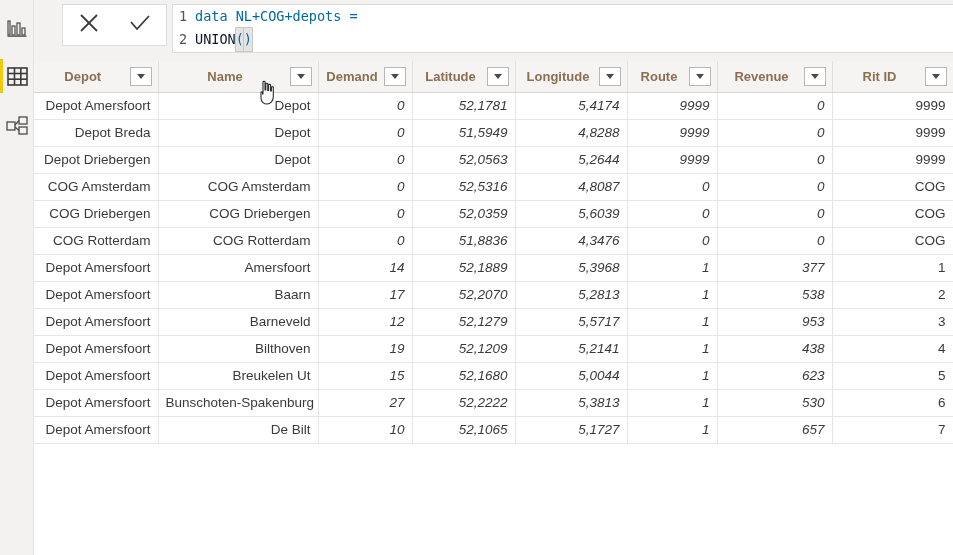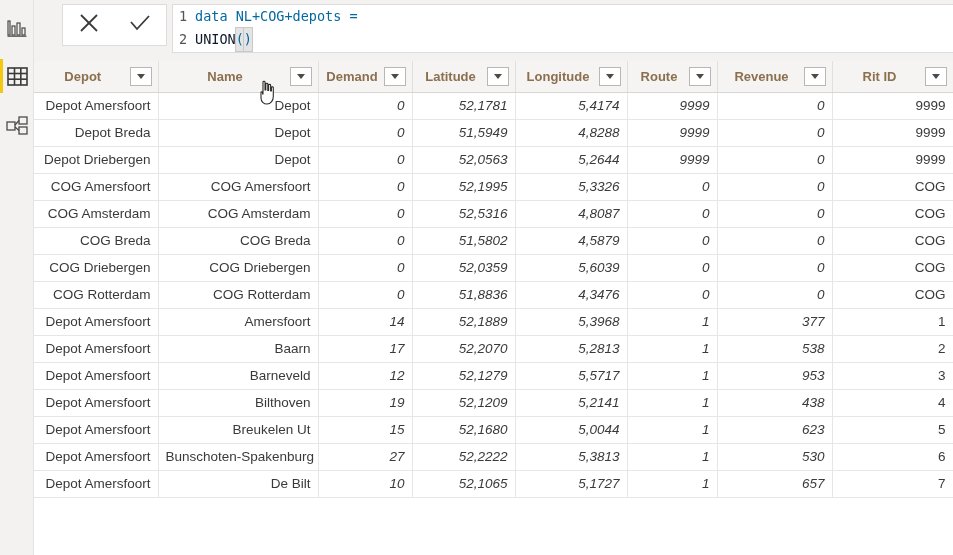--- a/index.html
+++ b/index.html
@@ -381,45 +381,25 @@
             <td class="txt">Depot Driebergen</td>
             <td class="txt">Depot</td>
             <td class="num">0</td>
             <td class="num">52,0563</td>
             <td class="num">5,2644</td>
             <td class="num">9999</td>
             <td class="num">0</td>
             <td class="txt">9999</td>
           </tr>
           <tr>
-            <td class="txt">COG Amersfoort</td>
-            <td class="txt">COG Amersfoort</td>
-            <td class="num">0</td>
-            <td class="num">52,1995</td>
-            <td class="num">5,3326</td>
-            <td class="num">0</td>
-            <td class="num">0</td>
-            <td class="txt">COG</td>
-          </tr>
-          <tr>
             <td class="txt">COG Amsterdam</td>
             <td class="txt">COG Amsterdam</td>
             <td class="num">0</td>
             <td class="num">52,5316</td>
             <td class="num">4,8087</td>
-            <td class="num">0</td>
-            <td class="num">0</td>
-            <td class="txt">COG</td>
-          </tr>
-          <tr>
-            <td class="txt">COG Breda</td>
-            <td class="txt">COG Breda</td>
-            <td class="num">0</td>
-            <td class="num">51,5802</td>
-            <td class="num">4,5879</td>
             <td class="num">0</td>
             <td class="num">0</td>
             <td class="txt">COG</td>
           </tr>
           <tr>
             <td class="txt">COG Driebergen</td>
             <td class="txt">COG Driebergen</td>
             <td class="num">0</td>
             <td class="num">52,0359</td>
             <td class="num">5,6039</td>

